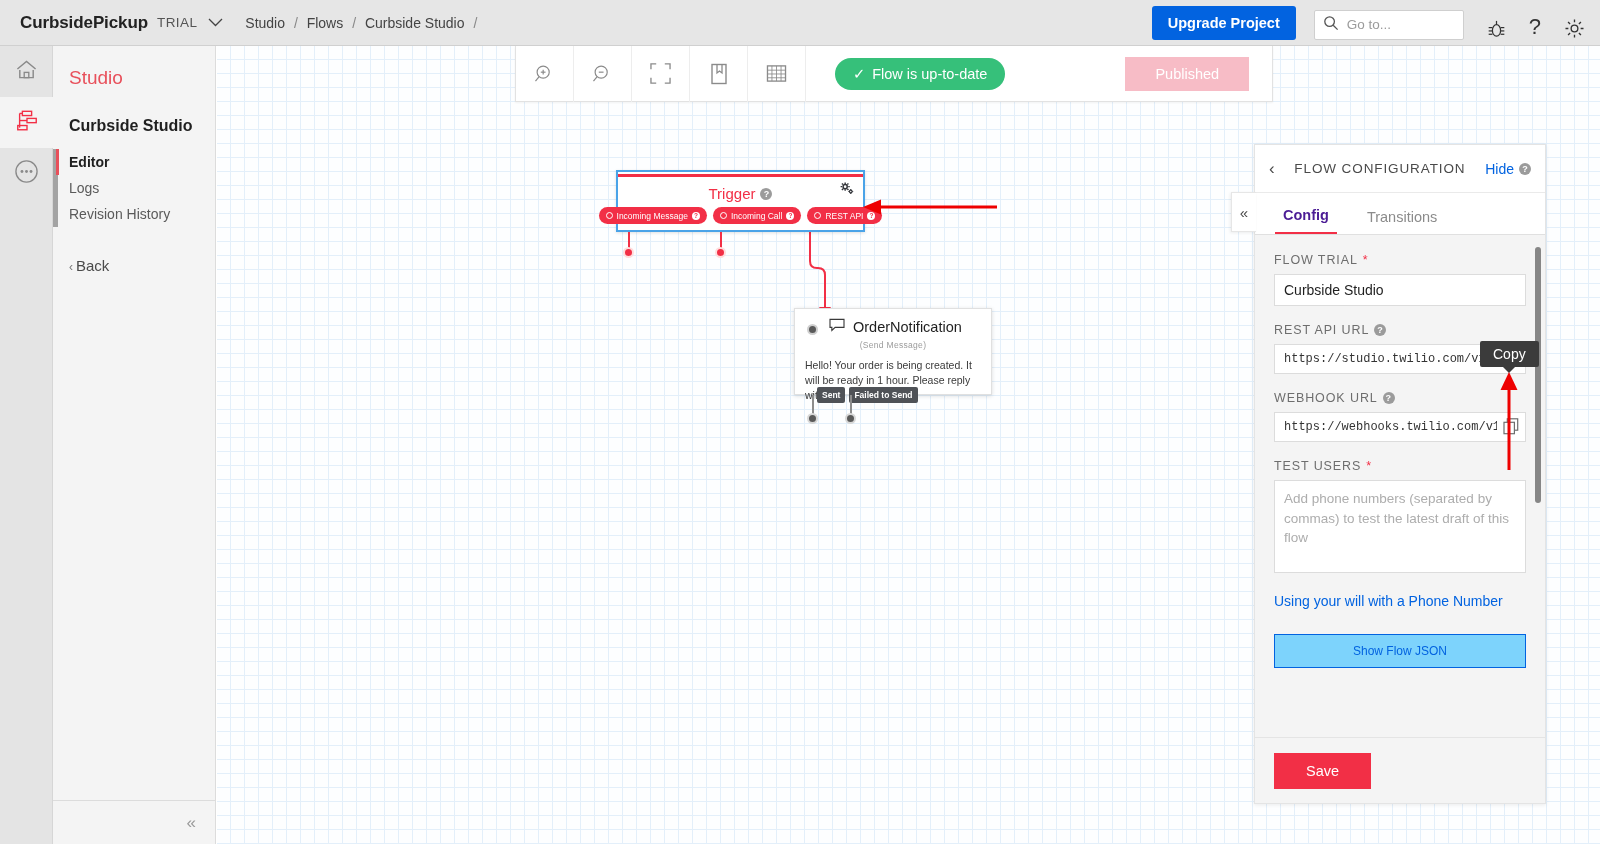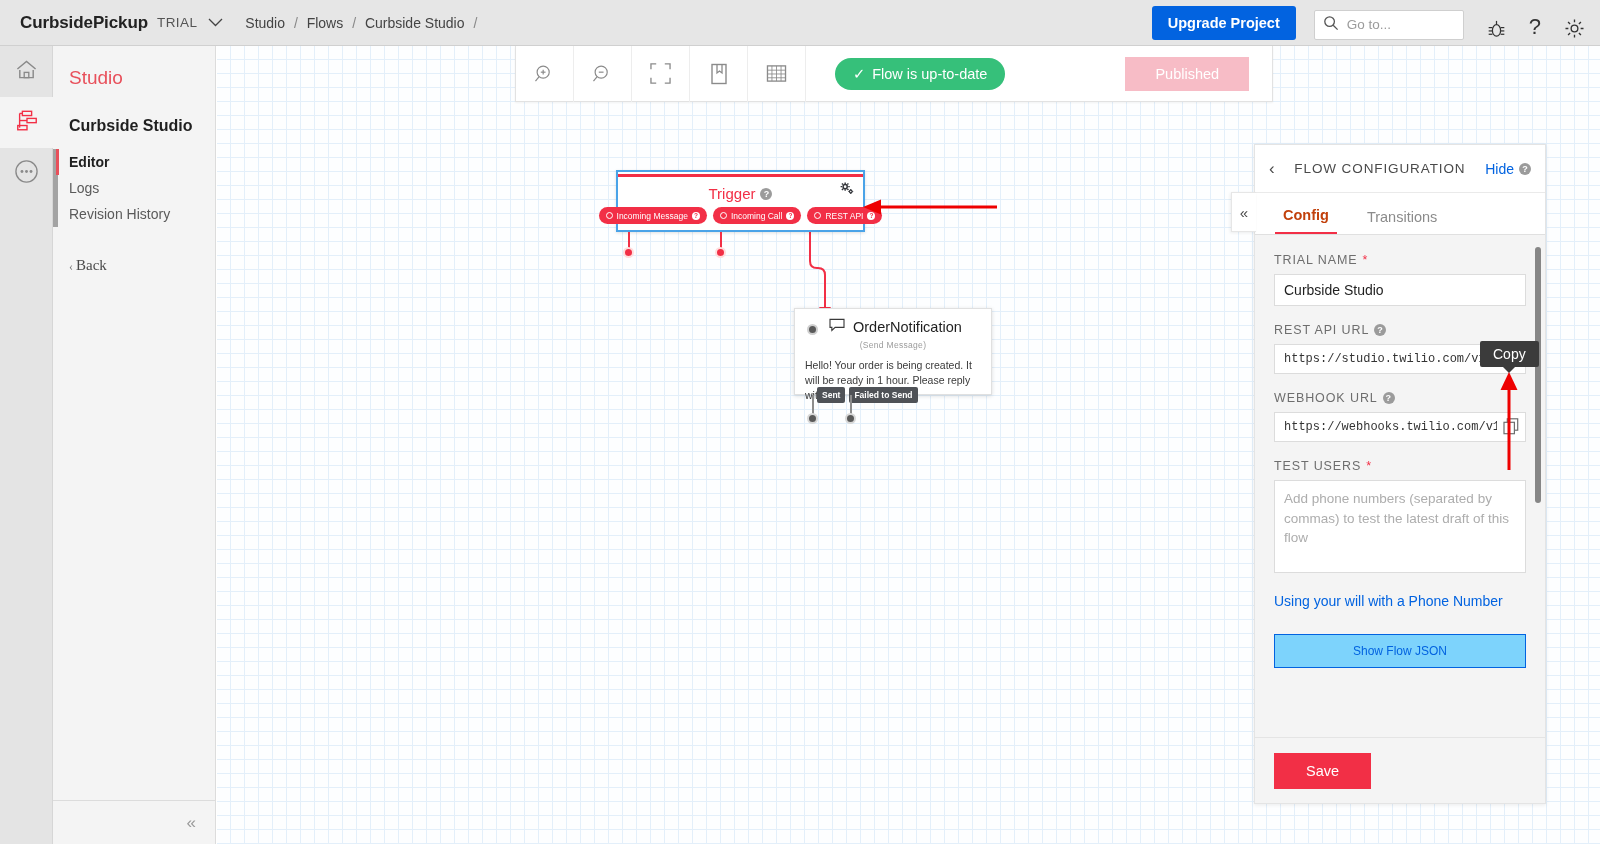--- a/index.html
+++ b/index.html
@@ -86,21 +86,21 @@
     position: relative;
   }
   .nav-sub .nav-link.active {
     color: #1f1f1f; font-weight: bold;
   }
   .nav-sub .nav-link.active::before {
     content: ""; position: absolute; left: -2px; top: 0; bottom: 0;
     width: 3px; background: #e8505b;
   }
   .nav-back {
-    margin: 30px 0 0 16px; font-size: 15px; color: #4a4a4a; cursor: pointer; font-family: Liberation Serif, serif;
+    margin: 30px 0 0 16px; font-size: 15px; color: #4a4a4a; cursor: pointer;
   }
   .nav-back .chev { font-size: 12px; color: #777; margin-right: 3px; }
   .nav-collapse {
     position: absolute; bottom: 0; left: 0; width: 163px; height: 44px;
     border-top: 1px solid #dcdcdc;
     display: flex; align-items: center; justify-content: flex-end;
     padding-right: 20px; cursor: pointer; color: #9a9a9a; font-size: 17px;
   }
 
   
@@ -249,21 +249,21 @@
 
   .cfg-tabs {
     background: #fff; display: flex; padding: 0 20px;
     border-bottom: 1px solid #e0e0e0; height: 42px; align-items: flex-end;
   }
   .cfg-tab {
     font-size: 14.5px; color: #8b8b8b; padding: 0 8px 9px 8px; cursor: pointer;
     margin-right: 22px;
   }
   .cfg-tab.active {
-    color: #c2410c; font-weight: bold; border-bottom: 2px solid #f22f46;
+    color: #4c1d95; font-weight: bold; border-bottom: 2px solid #f22f46;
   }
 
   .cfg-body {
     position: relative; height: 522px; overflow: hidden; padding: 18px 19px 0 19px;
   }
   .fld-label {
     font-size: 12.5px; color: #6e6e6e; letter-spacing: .9px; margin-bottom: 7px;
     display: flex; align-items: center; gap: 5px;
   }
   .req { color: #f22f46; }
@@ -572,21 +572,21 @@
 
     <div class="cfg-tabs">
       <div class="cfg-tab active">Config</div>
       <div class="cfg-tab">Transitions</div>
     </div>
 
     <div class="cfg-body">
       <div class="cfg-scroll"></div>
 
       <div class="fld-label">
-        <span>TRIAL NAME</span>
+        <span>FLOW TRIAL</span>
         <span class="req">*</span>
       </div>
       <input class="txt-input" value="Curbside Studio" style="">
 
       <div class="fld-label" style="margin-top:17px;">
         <span>REST API URL</span>
         <span class="help-q">?</span>
       </div>
       <div class="url-wrap">
         <input class="url-input" readonly="" value="https://studio.twilio.com/v1/F" style="">

